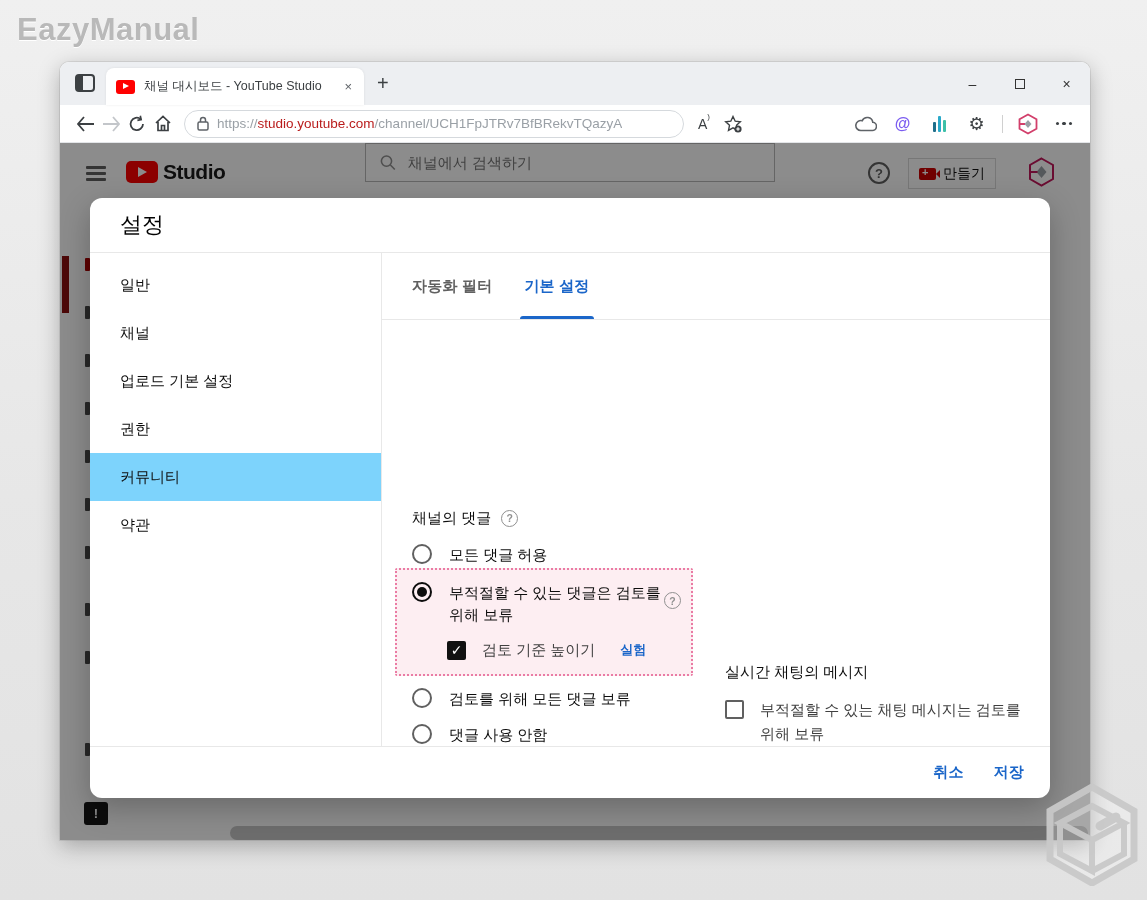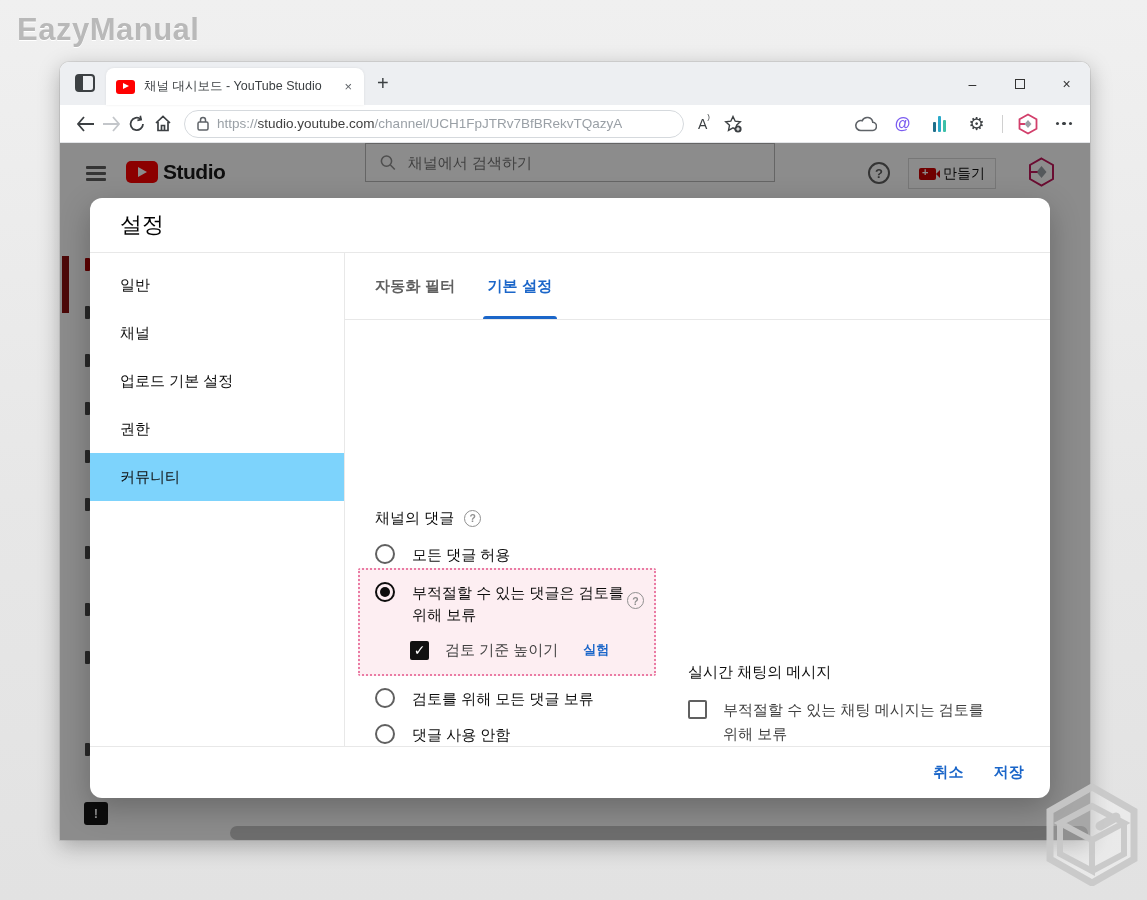--- a/index.html
+++ b/index.html
@@ -39,21 +39,21 @@
   .win-btn { width:47px; text-align:center; font-size:14px; color:#333; }
   .wb-max { display:inline-block; width:10px; height:10px; border:1.5px solid #333; }
 
   
   .toolbar { height:38px; background:#fff; display:flex; align-items:center; padding:0 12px;
     border-bottom:1px solid #e3e5e8; }
   .nav-ic { width:26px; height:26px; display:flex; align-items:center; justify-content:center; flex:none; }
   .urlbar { width:500px; height:28px; margin-left:8px; border:1px solid #d5d9dd; border-radius:14px;
     background:#fff; display:flex; align-items:center; padding:0 12px; gap:8px; flex:none; }
   .url-text { font-size:13.5px; color:#9aa0a6; white-space:nowrap; overflow:hidden; }
-  .url-host { color:#404040; }
+  .url-host { color:#b91c1c; }
   .read-aloud { margin-left:14px; font-size:14px; color:#3c4043; position:relative; flex:none; }
   .read-aloud sup { font-size:8px; position:relative; top:-4px; }
   .fav-star { margin-left:14px; position:relative; flex:none; }
   .tb-spacer { flex:1; }
   .ext-ic { width:24px; height:24px; display:flex; align-items:center; justify-content:center;
     margin-left:13px; flex:none; }
   .ext-at { font-size:16px; font-weight:bold; color:#7b5cf0; }
   .ext-bars { display:flex; align-items:flex-end; gap:2px; height:16px; }
   .ext-bars i { display:block; width:3px; border-radius:1px; }
   .ext-bars i:nth-child(1){ height:10px; background:#1f6f8b; }
@@ -104,21 +104,21 @@
     font-weight:bold; color:#4b4b4b; white-space:nowrap; }
   .scroll-thumb { position:absolute; left:170px; top:683px; width:858px; height:14px; border-radius:7px;
     background:#c7c7c7; }
 
   
   .dialog { position:absolute; left:30px; top:55px; width:960px; height:600px; background:#fff;
     border-radius:12px; z-index:10; box-shadow:0 10px 30px rgba(0,0,0,.25); display:flex; flex-direction:column; }
   .dlg-header { height:55px; border-bottom:1px solid #e8e8e8; display:flex; align-items:center;
     padding-left:30px; font-size:22px; color:#030303; flex:none; border-radius:12px 12px 0 0; }
   .dlg-body { flex:1; display:flex; min-height:0; }
-  .dlg-nav { width:255px; border-right:1px solid #e8e8e8; padding-top:8px; flex:none; }
+  .dlg-nav { width:292px; border-right:1px solid #e8e8e8; padding-top:8px; flex:none; }
   .nav-item { height:48px; display:flex; align-items:center; padding-left:30px; font-size:15px; color:#0d0d0d; cursor:default; }
   .nav-item.sel { background:#7dd3fc; }
   .dlg-content { flex:1; display:flex; flex-direction:column; min-width:0; }
   .tabs { height:67px; border-bottom:1px solid #e8e8e8; display:flex; align-items:center;
     padding-left:30px; gap:32px; flex:none; }
   .tab-item { position:relative; height:100%; display:flex; align-items:center; font-size:15px;
     font-weight:bold; color:#606060; letter-spacing:.2px; }
   .tab-item.active { color:#1b66c9; }
   .tab-item.active::after { content:""; position:absolute; left:-4px; right:-4px; bottom:0; height:3.5px;
     background:#1b66c9; border-radius:3px 3px 0 0; }
@@ -305,20 +305,21 @@
     <div class="dialog">
       <div class="dlg-header">설정</div>
 
       <div class="dlg-body">
         <div class="dlg-nav">
           <div class="nav-item">일반</div>
           <div class="nav-item">채널</div>
           <div class="nav-item">업로드 기본 설정</div>
           <div class="nav-item">권한</div>
           <div class="nav-item sel">커뮤니티</div>
+          <div class="nav-item">약관</div>
         </div>
 
         <div class="dlg-content">
           <div class="tabs">
             <div class="tab-item">자동화 필터</div>
             <div class="tab-item active">기본 설정</div>
           </div>
 
           <div class="panel">
 

